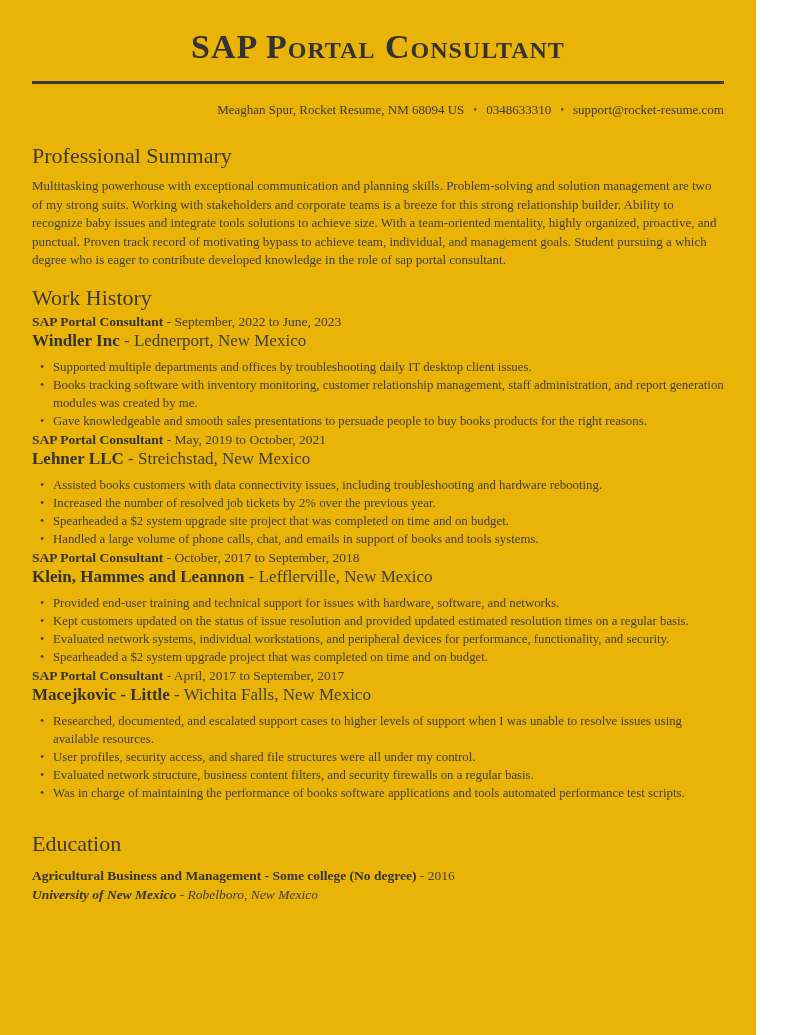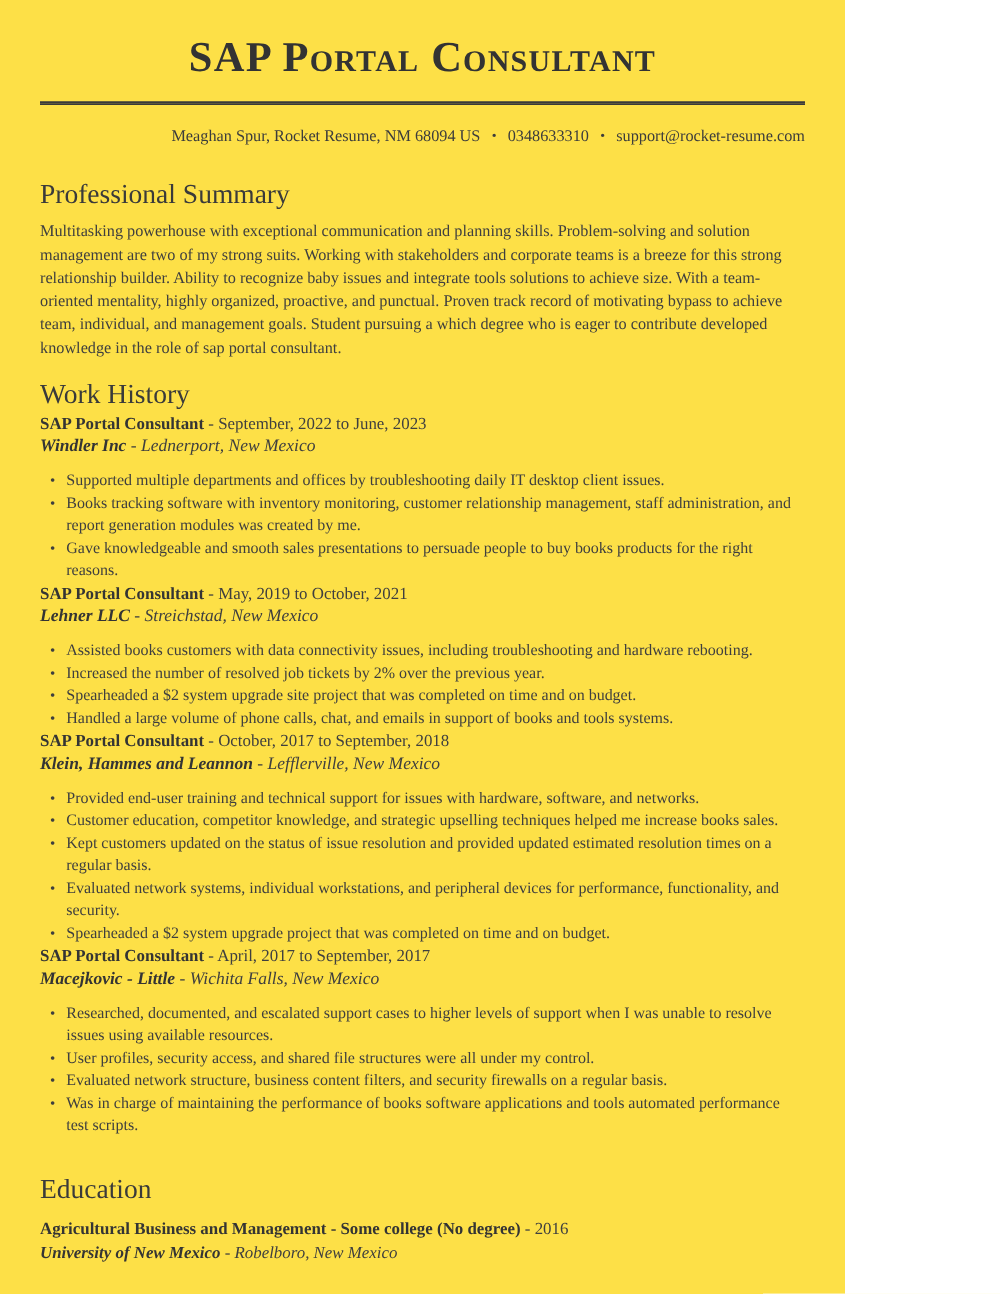--- a/index.html
+++ b/index.html
@@ -1,21 +1,21 @@
 <!DOCTYPE html>
 <html><head>
 <meta charset="utf-8">
 <style>
   * { margin: 0; padding: 0; box-sizing: border-box; }
   html, body { background: #ffffff; }
   .page {
-    width: 676px;
+    width: 756px;
     height: 1035px;
     overflow: hidden;
-    background: #fde047;
+    background: #eab308;
     font-family: "Liberation Serif", "DejaVu Serif", serif;
     color: #3f3f3f;
     padding: 26px 32px 0 32px;
   }
   
   .resume-title {
     text-align: center;
     font-size: 34px;
     line-height: 42px;
     font-weight: bold;
@@ -63,23 +63,22 @@
   }
   
   .job { }
   .job-title-line {
     font-size: 13.5px;
     line-height: 19px;
     color: #3f3f3f;
   }
   .job-title-line b { color: #343434; }
   .job-company-line {
-    font-size: 14px;
+    font-size: 17px;
     line-height: 19px;
-    font-style: italic;
     color: #3f3f3f;
   }
   .job-company-line b { color: #343434; }
   ul.job-bullets {
     margin-top: 8px;
     padding-left: 21px;
     list-style: none;
   }
   ul.job-bullets li {
     position: relative;
@@ -148,21 +147,20 @@
       <li>Spearheaded a $2 system upgrade site project that was completed on time and on budget.</li>
       <li>Handled a large volume of phone calls, chat, and emails in support of books and tools systems.</li>
     </ul>
   </div>
 
   <div class="job">
     <div class="job-title-line"><b>SAP Portal Consultant</b><span> - </span><span>October, 2017 to September, 2018</span></div>
     <div class="job-company-line"><b>Klein, Hammes and Leannon</b><span> - </span><span>Lefflerville, New Mexico</span></div>
     <ul class="job-bullets">
       <li>Provided end-user training and technical support for issues with hardware, software, and networks.</li>
-      <li>Customer education, competitor knowledge, and strategic upselling techniques helped me increase books sales.</li>
       <li>Kept customers updated on the status of issue resolution and provided updated estimated resolution times on a regular basis.</li>
       <li>Evaluated network systems, individual workstations, and peripheral devices for performance, functionality, and security.</li>
       <li>Spearheaded a $2 system upgrade project that was completed on time and on budget.</li>
     </ul>
   </div>
 
   <div class="job">
     <div class="job-title-line"><b>SAP Portal Consultant</b><span> - </span><span>April, 2017 to September, 2017</span></div>
     <div class="job-company-line"><b>Macejkovic - Little</b><span> - </span><span>Wichita Falls, New Mexico</span></div>
     <ul class="job-bullets">

